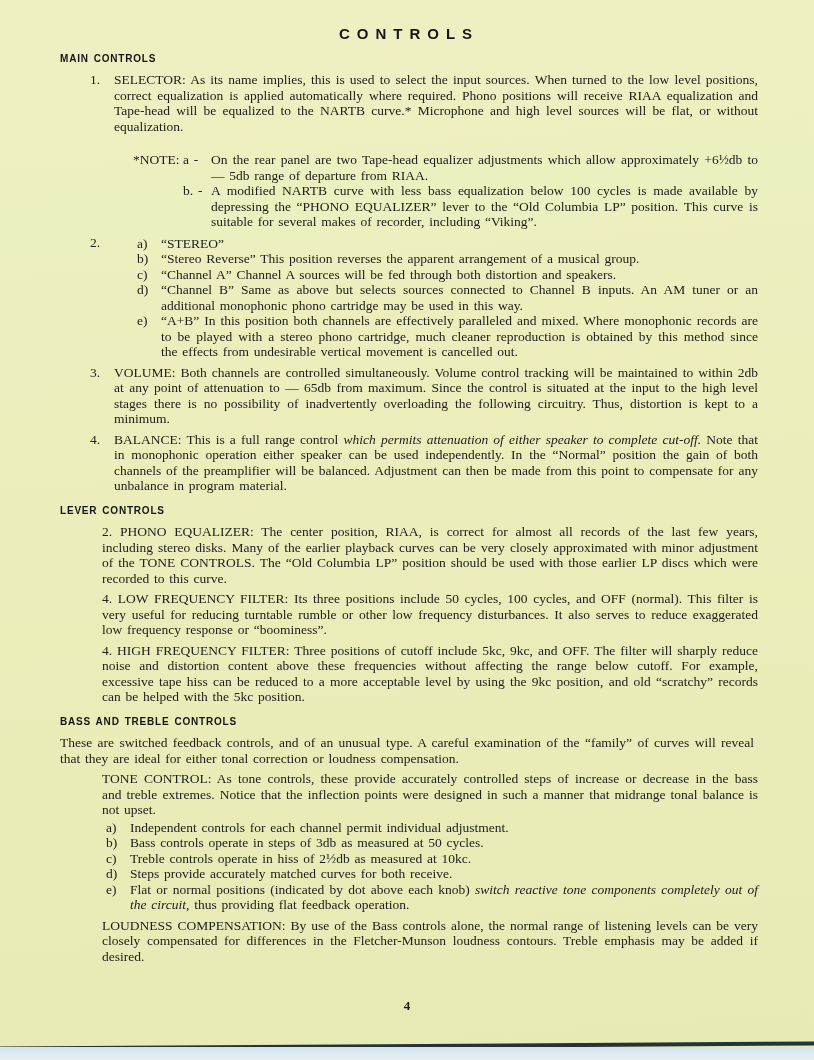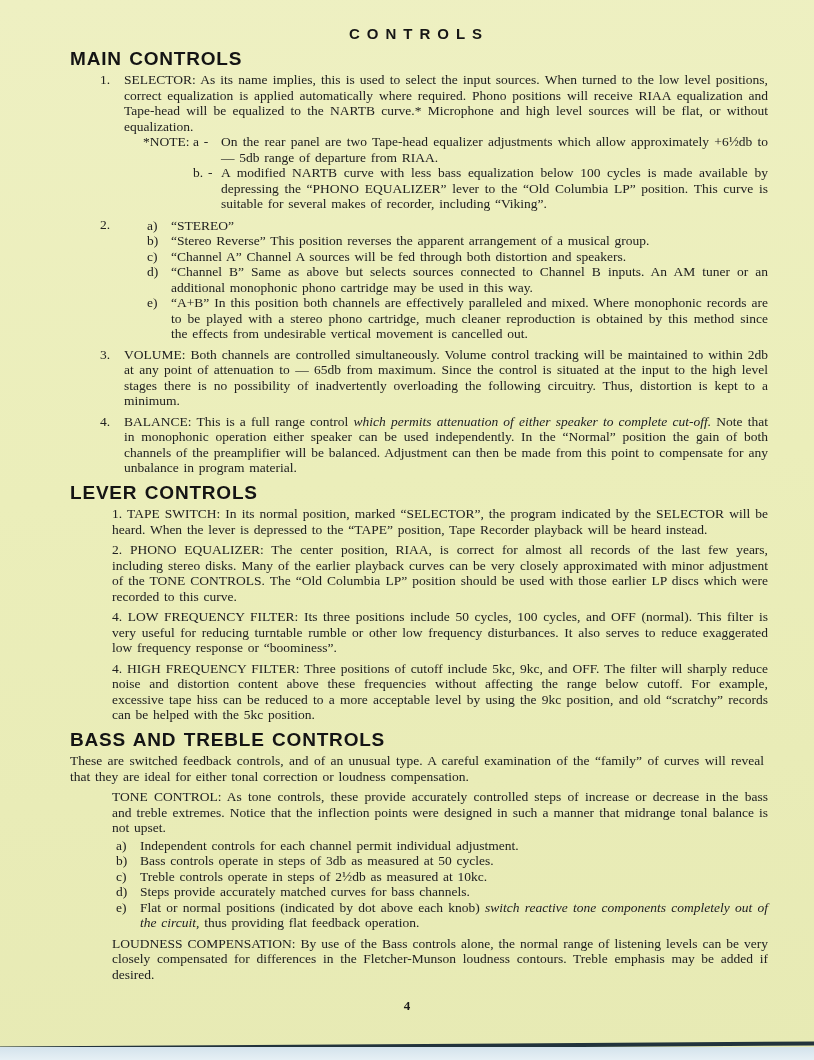--- a/index.html
+++ b/index.html
@@ -1,34 +1,34 @@
 <!DOCTYPE html>
 <html><head>
 <meta charset="utf-8">
 <style>
   html,body{margin:0;padding:0;background:#cfd8dc;}
   .scan{
     position:relative;width:814px;height:1060px;overflow:hidden;
     background:linear-gradient(176deg,#eef0c2 0%,#ebeeba 45%,#e7eab4 100%);
     font-family:"Liberation Serif",serif;color:#212121;
   }
-  .content{position:absolute;left:70px;top:26px;width:698px;}
+  .content{position:absolute;left:60px;top:26px;width:698px;}
   .title{
     text-align:center;font-family:"Liberation Sans",sans-serif;font-weight:bold;
     font-size:15px;letter-spacing:7px;color:#161616;margin-bottom:2px;
   }
   .h2{
-    font-family:"Liberation Sans",sans-serif;font-weight:bold;font-size:19px;
+    font-family:"Liberation Sans",sans-serif;font-weight:bold;font-size:10px;
     letter-spacing:0.8px;color:#141414;margin:9px 0 6px 0;
   }
   .body-text{font-size:13.5px;line-height:15.5px;text-align:justify;word-spacing:1.4px;}
   .num-item{display:flex;margin-top:5px;margin-left:30px;}
   .num{flex:none;width:24px;}
   .nbody{flex:1;text-align:justify;}
-  .note{margin-top:0;margin-left:73px;display:flex;justify-content:space-between;}
+  .note{margin-top:18px;margin-left:73px;display:flex;justify-content:space-between;}
   .note-label{flex:none;width:50px;}
   .note-items{flex:1;}
   .note-item{display:flex;}
   .nil{flex:none;width:28px;}
   .nit{flex:1;text-align:justify;}
   .alpha-list{margin-top:1px;margin-left:23px;}
   .alpha-item{display:flex;}
   .al{flex:none;width:24px;}
   .at{flex:1;text-align:justify;}
   .lever-para{margin:5px 0 0 42px;text-align:justify;}
@@ -110,46 +110,45 @@
       <div class="nbody">VOLUME:  Both channels are controlled simultaneously.  Volume control tracking will be maintained to within 2db at any point of attenuation to —  65db from maximum. Since the control is situated at the input to the high level stages there is no possibility of inadvertently overloading the following circuitry.  Thus, distortion is kept to a minimum.</div>
     </div>
 
     <div class="num-item">
       <span class="num">4.</span>
       <div class="nbody"><span>BALANCE:  This is a full range control </span><span class="it">which permits attenuation of either speaker to complete cut-off.</span><span>  Note that in monophonic operation either speaker can be used independently.  In the “Normal” position the gain of both channels of the preamplifier will be balanced.  Adjustment can then be made from this point to compensate for any unbalance in program material.</span></div>
     </div>
 
     <div class="h2">LEVER CONTROLS</div>
 
-    <div class="lever-para">1. TAPE SWITCH:  In its normal position, marked “SELECTOR”, the program indicated by the SELECTOR will be heard.  When the lever is depressed to the “TAPE” position, Tape Recorder playback will be heard instead.</div>
     <div class="lever-para">2. PHONO EQUALIZER:  The center position, RIAA, is correct for almost all records of the last few years, including stereo disks.  Many of the earlier playback curves can be very closely approximated with minor adjustment of the TONE CONTROLS.  The “Old Columbia LP” position should be used with those earlier LP discs which were recorded to this curve.</div>
     <div class="lever-para">4. LOW FREQUENCY FILTER:  Its three positions include 50 cycles, 100 cycles, and OFF (normal). This filter is very useful for reducing turntable rumble or other low frequency disturbances. It also serves to reduce exaggerated low frequency response or “boominess”.</div>
     <div class="lever-para">4. HIGH FREQUENCY FILTER:  Three positions of cutoff include 5kc, 9kc, and OFF.  The filter will sharply reduce noise and distortion content above these frequencies without affecting the range below cutoff.  For example, excessive tape hiss can be reduced to a more acceptable level by using the 9kc position, and old “scratchy” records can be helped with the 5kc position.</div>
 
     <div class="h2">BASS AND TREBLE CONTROLS</div>
 
     <div class="intro-para">These are switched feedback controls, and of an unusual type.  A careful examination of the “family” of curves will reveal that they are ideal for either tonal correction or loudness compensation.</div>
     <div class="lever-para">TONE CONTROL:  As tone controls, these provide accurately controlled steps of increase or decrease in the bass and treble extremes.  Notice that the inflection points were designed in such a manner that midrange tonal balance is not upset.</div>
 
     <div class="bass-list">
       <div class="alpha-item">
         <span class="al">a)</span>
         <div class="at">Independent controls for each channel permit individual adjustment.</div>
       </div>
       <div class="alpha-item">
         <span class="al">b)</span>
         <div class="at">Bass controls operate in steps of 3db as measured at 50 cycles.</div>
       </div>
       <div class="alpha-item">
         <span class="al">c)</span>
-        <div class="at">Treble controls operate in steps of 2½db as measured at 10kc.</div>
+        <div class="at">Treble controls operate in hiss of 2½db as measured at 10kc.</div>
       </div>
       <div class="alpha-item">
         <span class="al">d)</span>
-        <div class="at">Steps provide accurately matched curves for bass channels.</div>
+        <div class="at">Steps provide accurately matched curves for both receive.</div>
       </div>
       <div class="alpha-item">
         <span class="al">e)</span>
         <div class="at"><span>Flat or normal positions (indicated by dot above each knob) </span><span class="it">switch reactive tone components completely out of the circuit,</span><span> thus providing flat feedback operation.</span></div>
       </div>
     </div>
 
     <div class="lever-para">LOUDNESS COMPENSATION:  By use of the Bass controls alone, the normal range of listening levels can be very closely compensated for differences in the Fletcher-Munson loudness contours. Treble emphasis may be added if desired.</div>
 
   </div>

